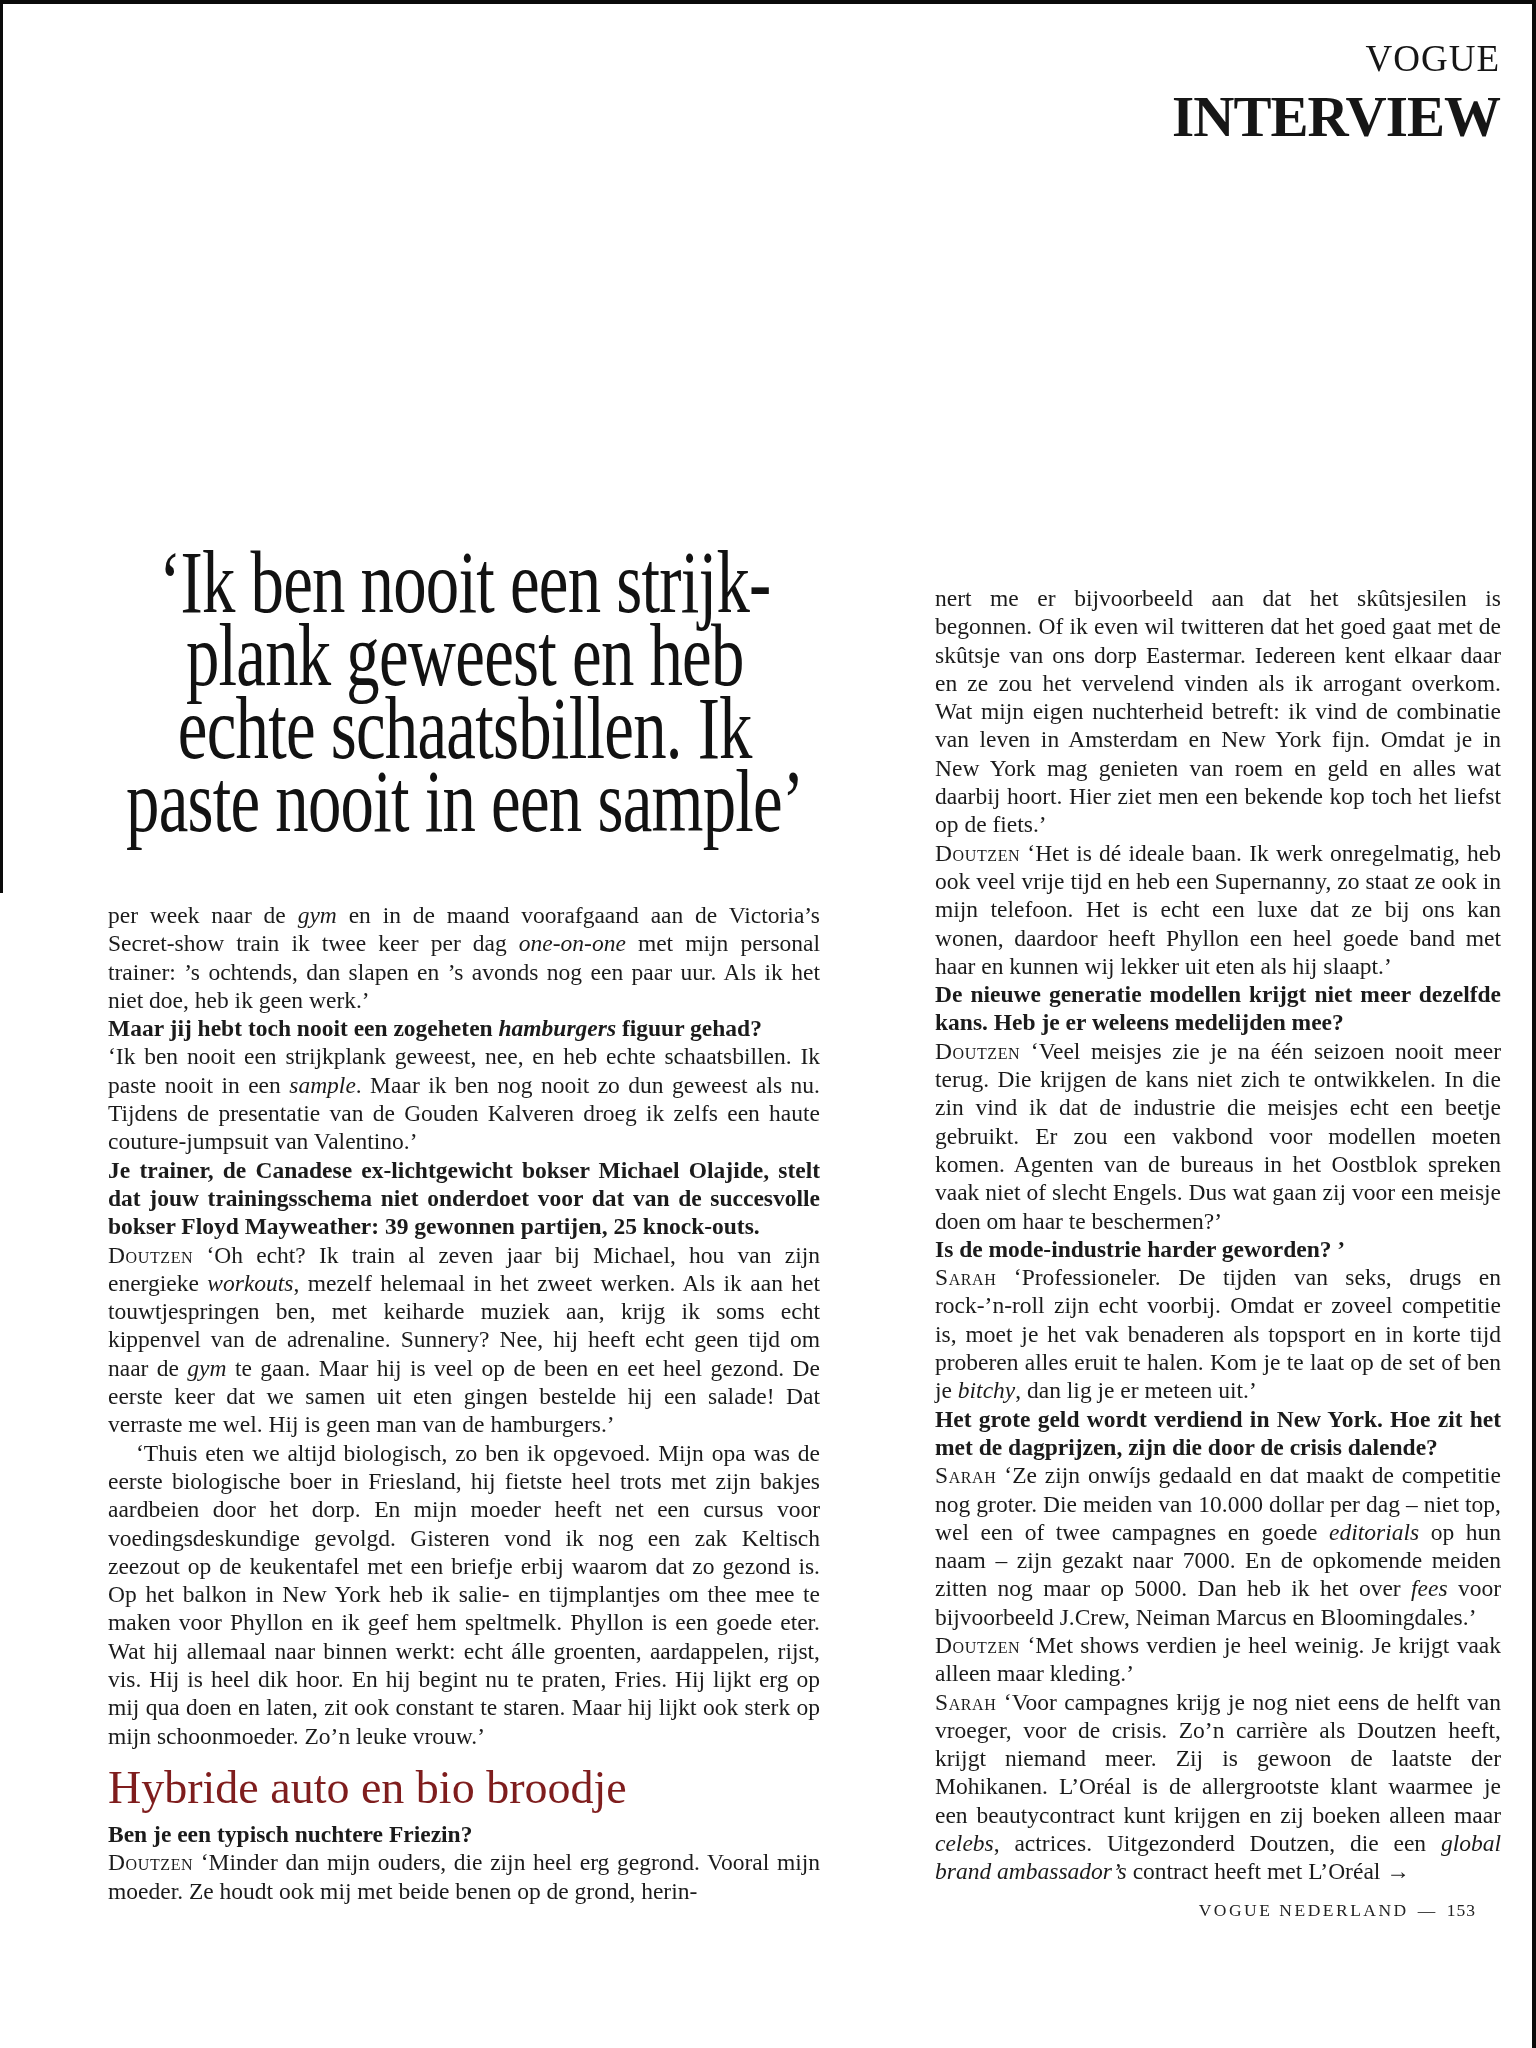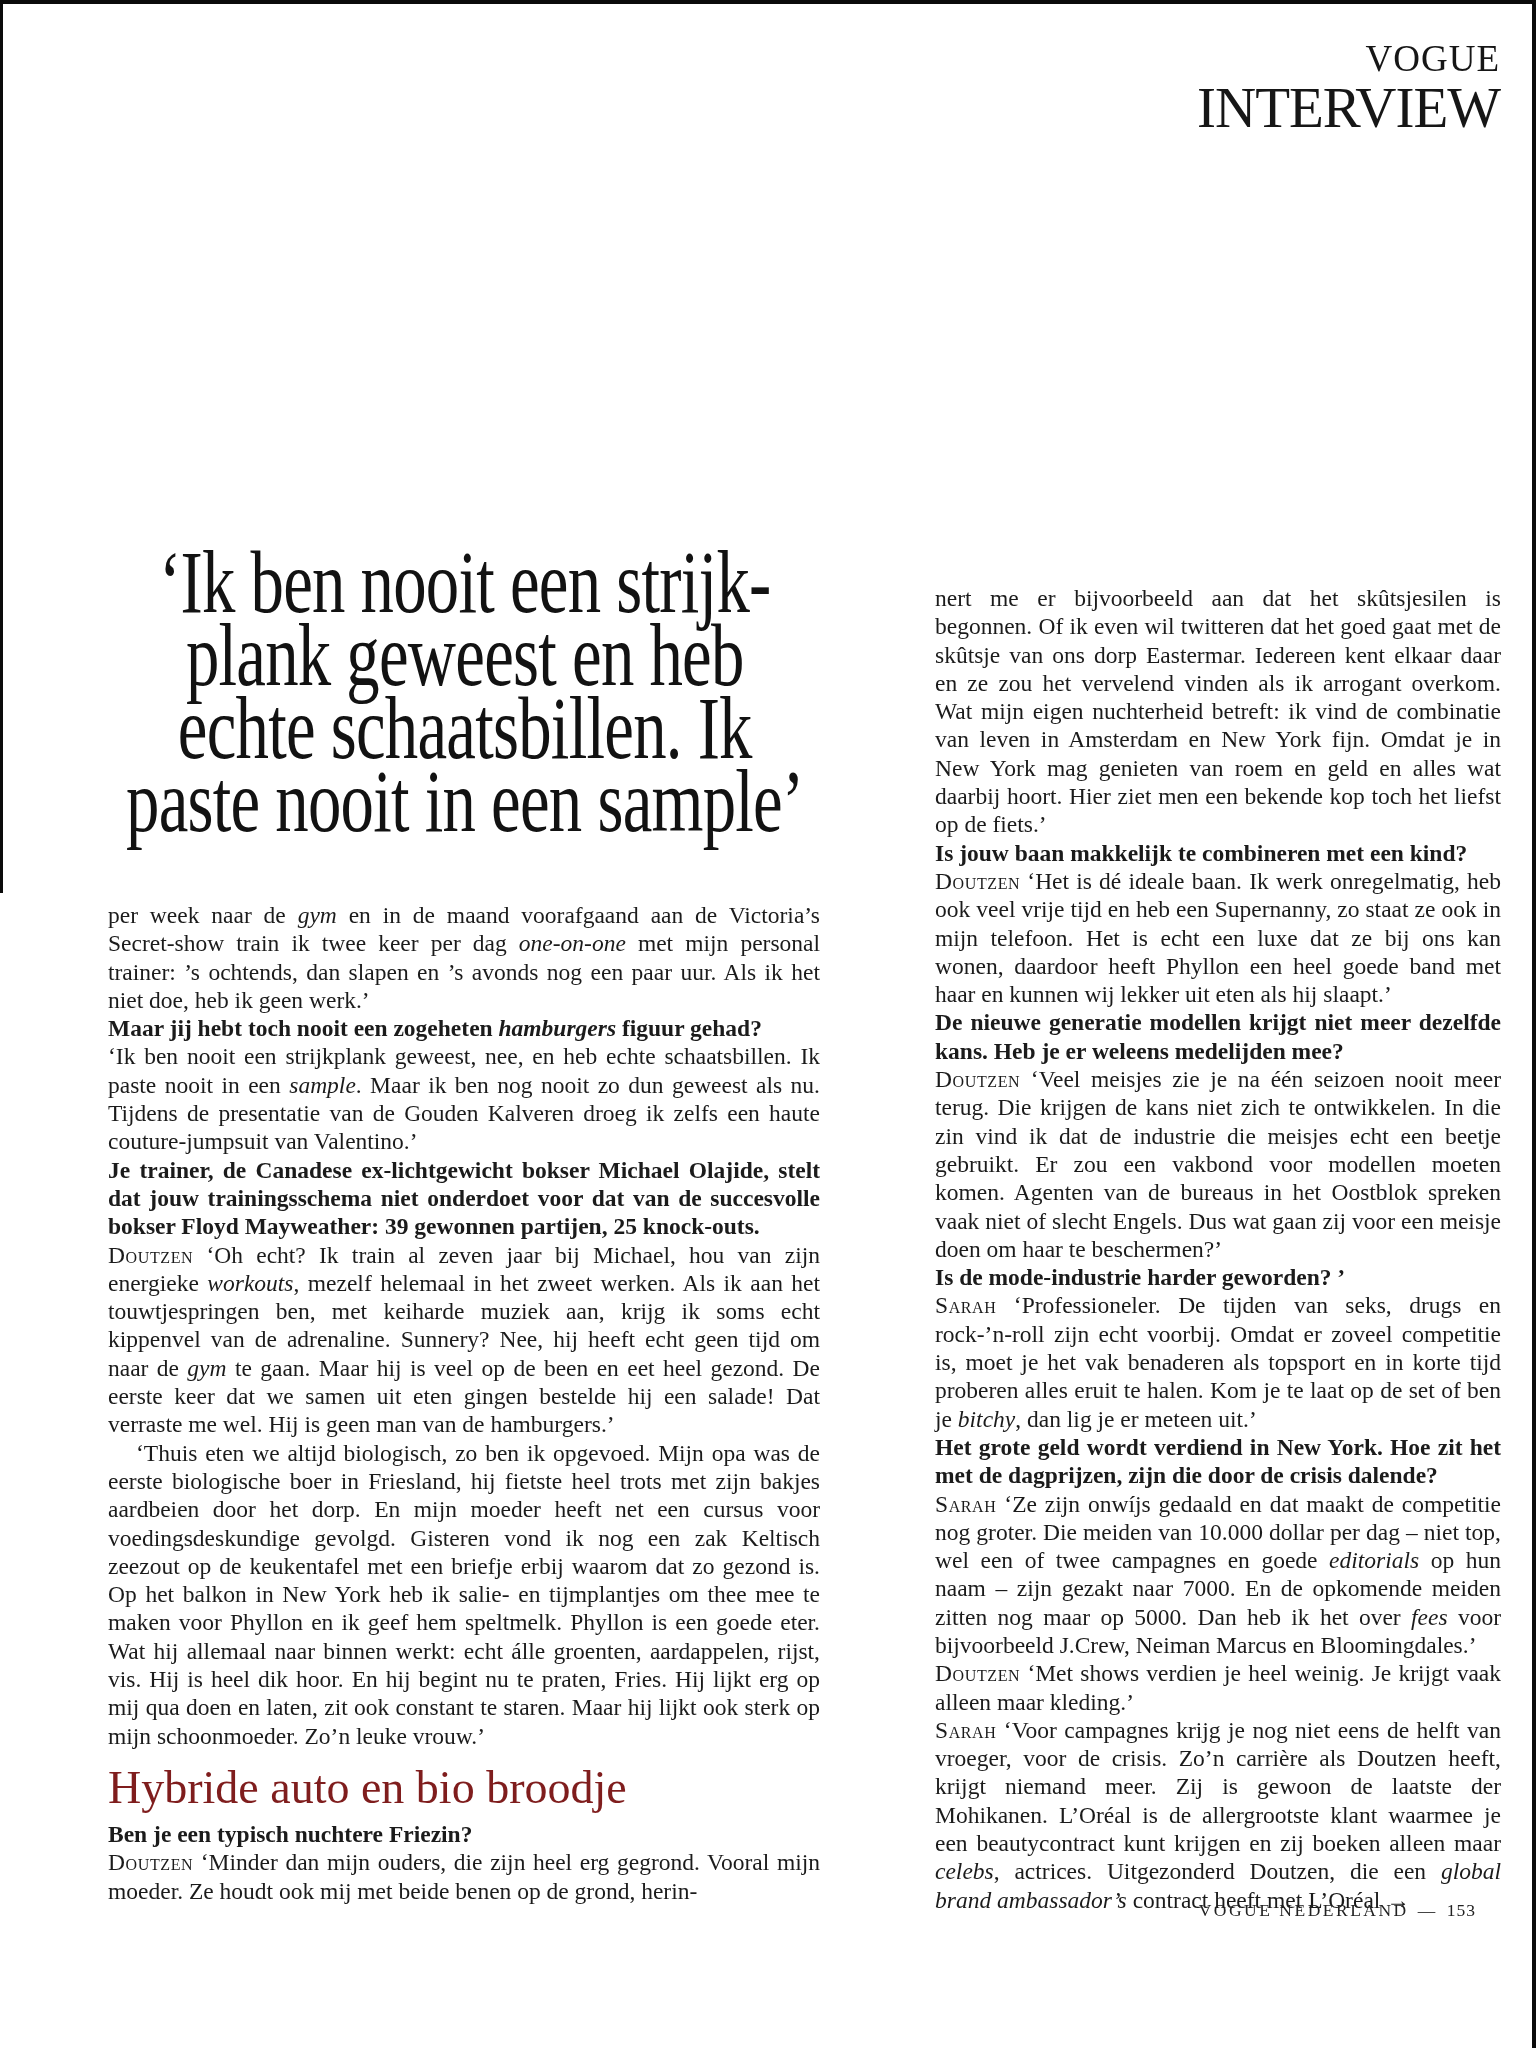--- a/index.html
+++ b/index.html
@@ -9,21 +9,21 @@
     -webkit-font-smoothing:antialiased;
   }
   
   .edge-top{position:absolute;top:0;left:0;width:1536px;height:4px;background:#0a0a0a;}
   .edge-left{position:absolute;top:0;left:0;width:3px;height:893px;background:#0a0a0a;}
   .edge-right{position:absolute;top:0;right:0;width:4px;height:2048px;background:#0a0a0a;}
 
   
   .brand{position:absolute;top:40px;right:36px;text-align:right;line-height:1;}
   .brand-vogue{font-size:37px;letter-spacing:1px;font-weight:normal;}
-  .brand-interview{font-size:57px;letter-spacing:-1px;margin-top:2px;font-weight:normal;}
+  .brand-interview{font-size:57px;letter-spacing:-1px;margin-top:11px;font-weight:bold;}
 
   
   .headline{
     position:absolute;left:86px;top:546px;width:1010px;
     transform:scaleX(0.75);transform-origin:0 0;
     margin:0;font-weight:normal;text-align:center;
     font-size:89px;line-height:73px;letter-spacing:-1px;
     white-space:pre-line;color:#121212;
   }
 
@@ -74,21 +74,20 @@
       <p class="answer"><span>‘Ik ben nooit een strijkplank geweest, nee, en heb echte schaatsbillen. Ik paste nooit in een </span><span class="it">sample</span><span>. Maar ik ben nog nooit zo dun geweest als nu. Tijdens de presentatie van de Gouden Kalveren droeg ik zelfs een haute couture-jumpsuit van Valentino.’</span></p>
       <p class="question"><span>Je trainer, de Canadese ex-lichtgewicht bokser Michael Olajide, stelt dat jouw trainingsschema niet onderdoet voor dat van de succesvolle bokser Floyd Mayweather: 39 gewonnen partijen, 25 knock-outs.</span></p>
       <p class="answer"><span class="sc">Doutzen</span><span> ‘Oh echt? Ik train al zeven jaar bij Michael, hou van zijn energieke </span><span class="it">workouts</span><span>, mezelf helemaal in het zweet werken. Als ik aan het touwtjespringen ben, met keiharde muziek aan, krijg ik soms echt kippenvel van de adrenaline. Sunnery? Nee, hij heeft echt geen tijd om naar de </span><span class="it">gym</span><span> te gaan. Maar hij is veel op de been en eet heel gezond. De eerste keer dat we samen uit eten gingen bestelde hij een salade! Dat verraste me wel. Hij is geen man van de hamburgers.’</span></p>
       <p class="answer indent"><span>‘Thuis eten we altijd biologisch, zo ben ik opgevoed. Mijn opa was de eerste biologische boer in Friesland, hij fietste heel trots met zijn bakjes aardbeien door het dorp. En mijn moeder heeft net een cursus voor voedingsdeskundige gevolgd. Gisteren vond ik nog een zak Keltisch zeezout op de keukentafel met een briefje erbij waarom dat zo gezond is. Op het balkon in New York heb ik salie- en tijmplantjes om thee mee te maken voor Phyllon en ik geef hem speltmelk. Phyllon is een goede eter. Wat hij allemaal naar binnen werkt: echt álle groenten, aardappelen, rijst, vis. Hij is heel dik hoor. En hij begint nu te praten, Fries. Hij lijkt erg op mij qua doen en laten, zit ook constant te staren. Maar hij lijkt ook sterk op mijn schoonmoeder. Zo’n leuke vrouw.’</span></p>
       <h2 class="heading"><span>Hybride auto en bio broodje</span></h2>
       <p class="question"><span>Ben je een typisch nuchtere Friezin?</span></p>
       <p class="answer"><span class="sc">Doutzen</span><span> ‘Minder dan mijn ouders, die zijn heel erg gegrond. Vooral mijn moeder. Ze houdt ook mij met beide benen op de grond, herin-</span></p>
     </section>
   <section class="col col-right">
       <p class="answer"><span>nert me er bijvoorbeeld aan dat het skûtsjesilen is begonnen. Of ik even wil twitteren dat het goed gaat met de skûtsje van ons dorp Eastermar. Iedereen kent elkaar daar en ze zou het vervelend vinden als ik arrogant overkom. Wat mijn eigen nuchterheid betreft: ik vind de combinatie van leven in Amsterdam en New York fijn. Omdat je in New York mag genieten van roem en geld en alles wat daarbij hoort. Hier ziet men een bekende kop toch het liefst op de fiets.’</span></p>
-      <p class="question"><span>Is jouw baan makkelijk te combineren met een kind?</span></p>
       <p class="answer"><span class="sc">Doutzen</span><span> ‘Het is dé ideale baan. Ik werk onregelmatig, heb ook veel vrije tijd en heb een Supernanny, zo staat ze ook in mijn telefoon. Het is echt een luxe dat ze bij ons kan wonen, daardoor heeft Phyllon een heel goede band met haar en kunnen wij lekker uit eten als hij slaapt.’</span></p>
       <p class="question"><span>De nieuwe generatie modellen krijgt niet meer dezelfde kans. Heb je er weleens medelijden mee?</span></p>
       <p class="answer"><span class="sc">Doutzen</span><span> ‘Veel meisjes zie je na één seizoen nooit meer terug. Die krijgen de kans niet zich te ontwikkelen. In die zin vind ik dat de industrie die meisjes echt een beetje gebruikt. Er zou een vakbond voor modellen moeten komen. Agenten van de bureaus in het Oostblok spreken vaak niet of slecht Engels. Dus wat gaan zij voor een meisje doen om haar te beschermen?’</span></p>
       <p class="question"><span>Is de mode-industrie harder geworden? ’</span></p>
       <p class="answer"><span class="sc">Sarah</span><span> ‘Professioneler. De tijden van seks, drugs en rock-’n-roll zijn echt voorbij. Omdat er zoveel competitie is, moet je het vak benaderen als topsport en in korte tijd proberen alles eruit te halen. Kom je te laat op de set of ben je </span><span class="it">bitchy</span><span>, dan lig je er meteen uit.’</span></p>
       <p class="question"><span>Het grote geld wordt verdiend in New York. Hoe zit het met de dagprijzen, zijn die door de crisis dalende?</span></p>
       <p class="answer"><span class="sc">Sarah</span><span> ‘Ze zijn onwíjs gedaald en dat maakt de competitie nog groter. Die meiden van 10.000 dollar per dag – niet top, wel een of twee campagnes en goede </span><span class="it">editorials</span><span> op hun naam – zijn gezakt naar 7000. En de opkomende meiden zitten nog maar op 5000. Dan heb ik het over </span><span class="it">fees</span><span> voor bijvoorbeeld J.Crew, Neiman Marcus en Bloomingdales.’</span></p>
       <p class="answer"><span class="sc">Doutzen</span><span> ‘Met shows verdien je heel weinig. Je krijgt vaak alleen maar kleding.’</span></p>
       <p class="answer"><span class="sc">Sarah</span><span> ‘Voor campagnes krijg je nog niet eens de helft van vroeger, voor de crisis. Zo’n carrière als Doutzen heeft, krijgt niemand meer. Zij is gewoon de laatste der Mohikanen. L’Oréal is de allergrootste klant waarmee je een beautycontract kunt krijgen en zij boeken alleen maar </span><span class="it">celebs</span><span>, actrices. Uitgezonderd Doutzen, die een </span><span class="it">global brand ambassador’s</span><span> contract heeft met L’Oréal →</span></p>
     </section>

